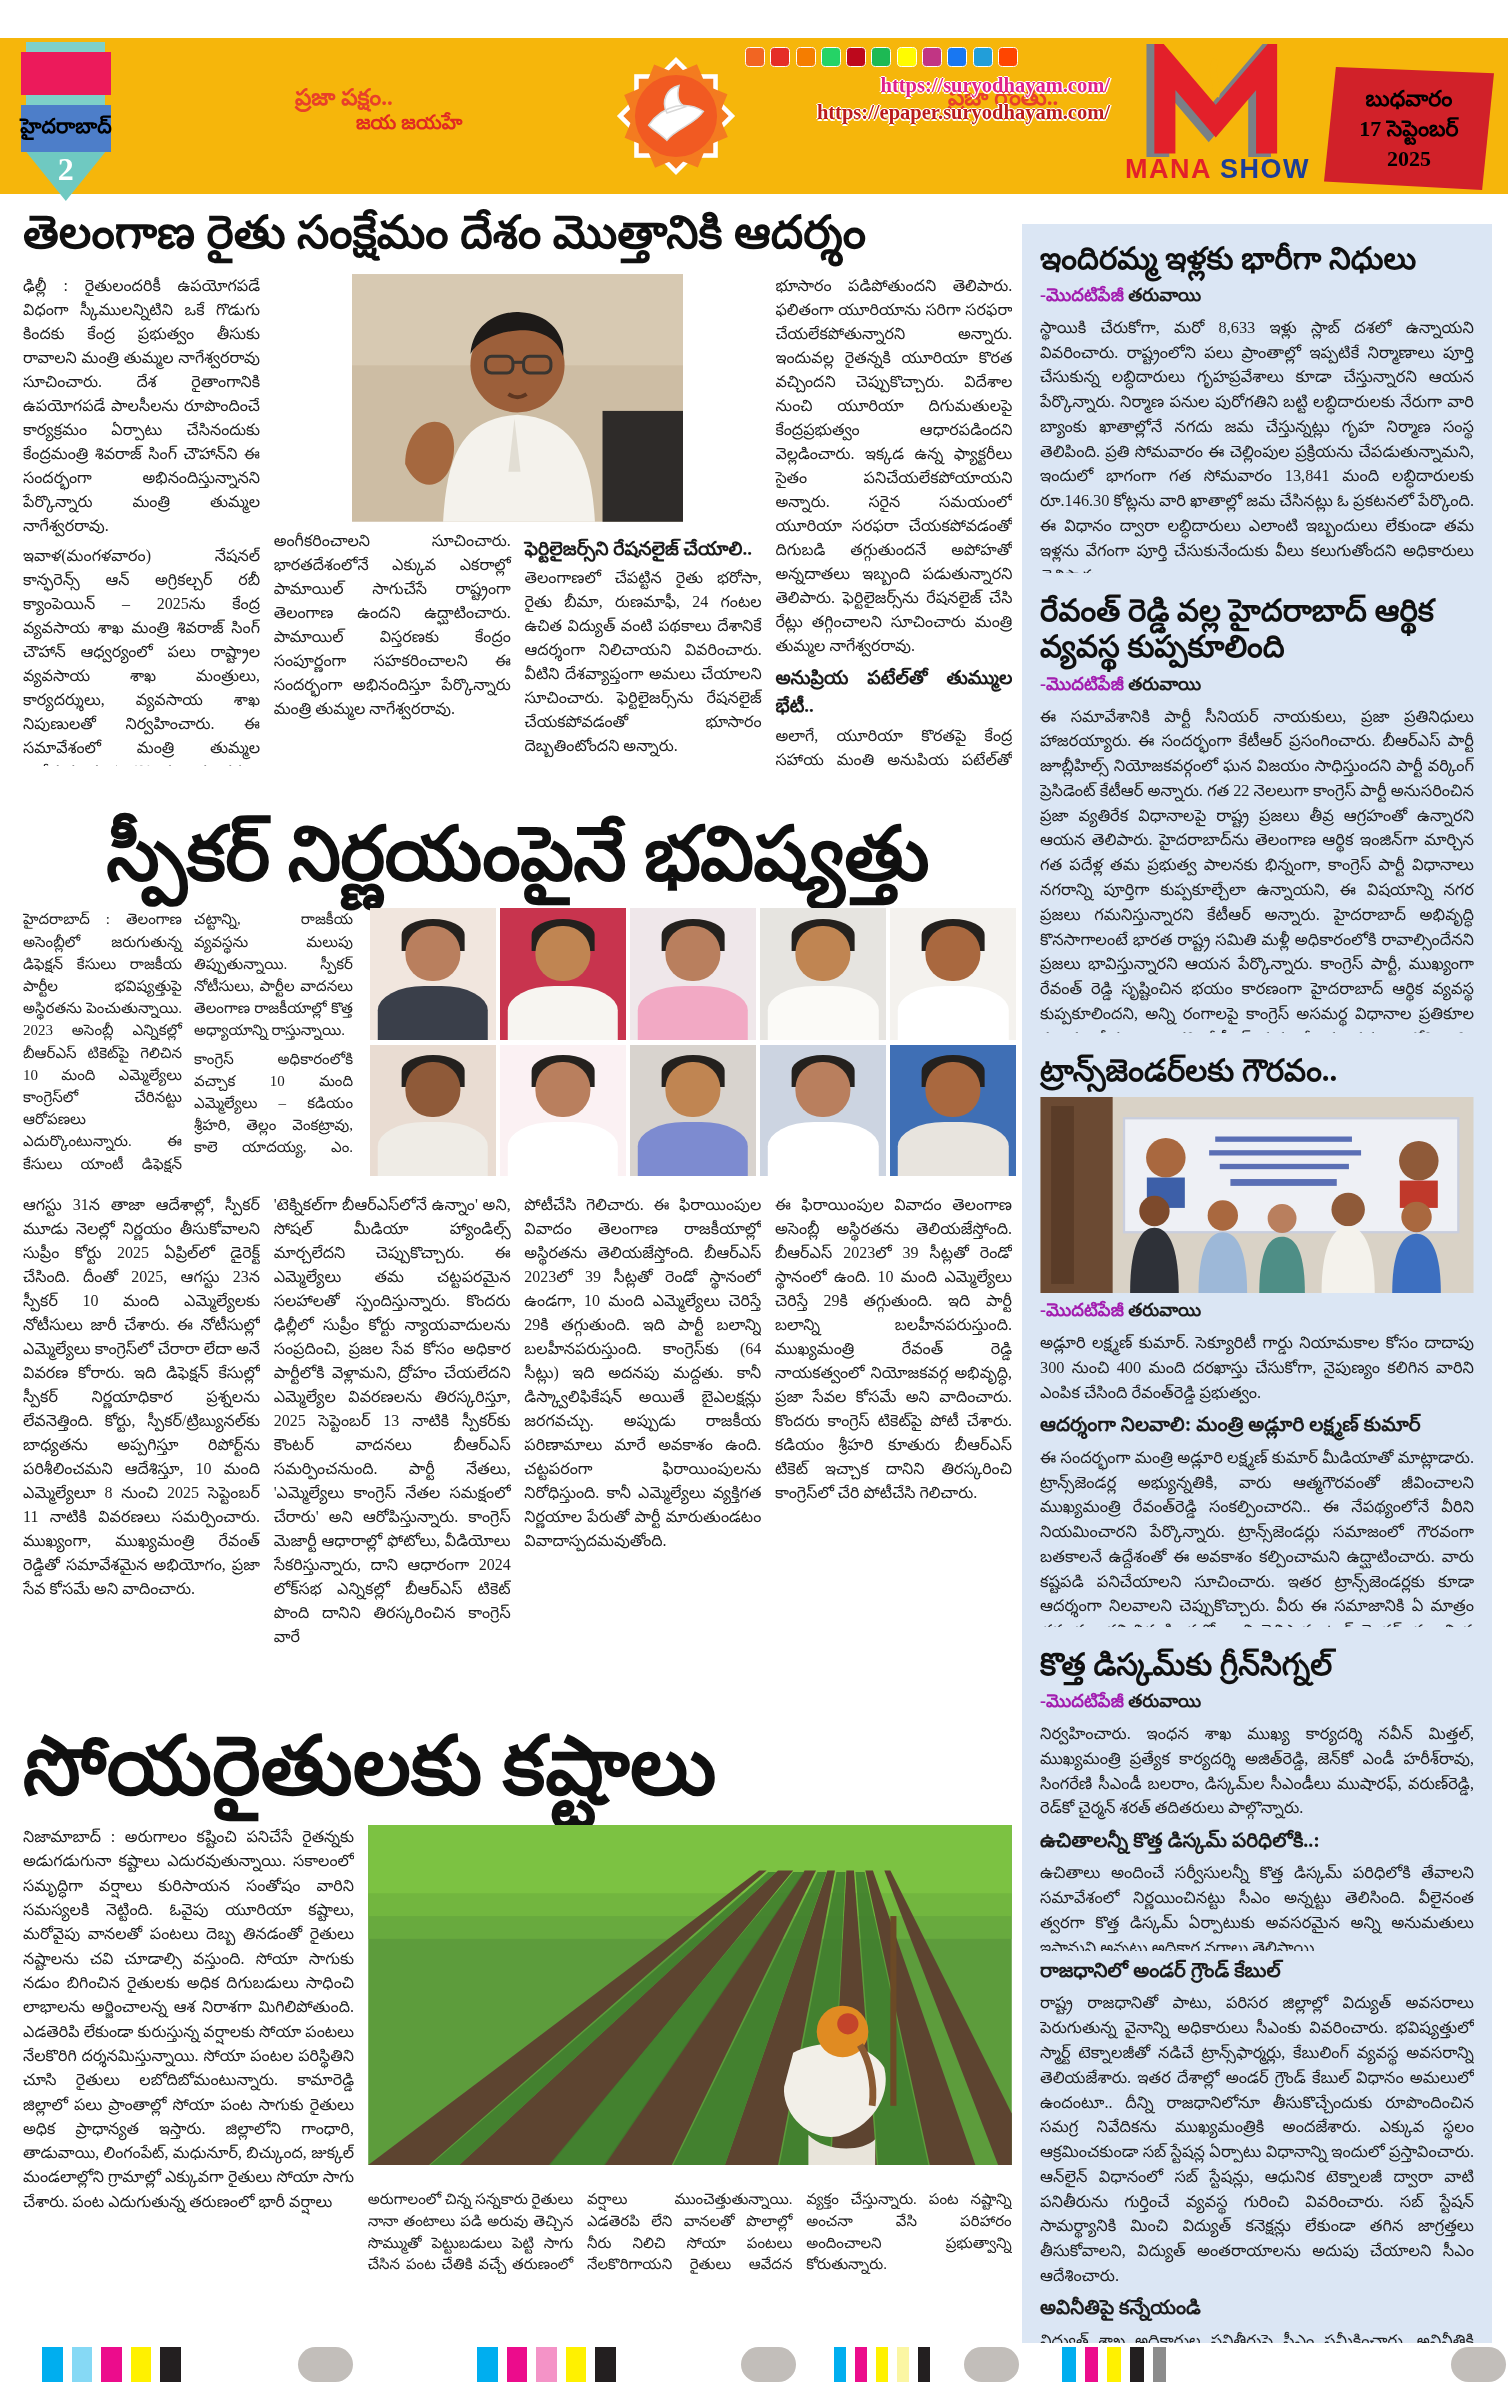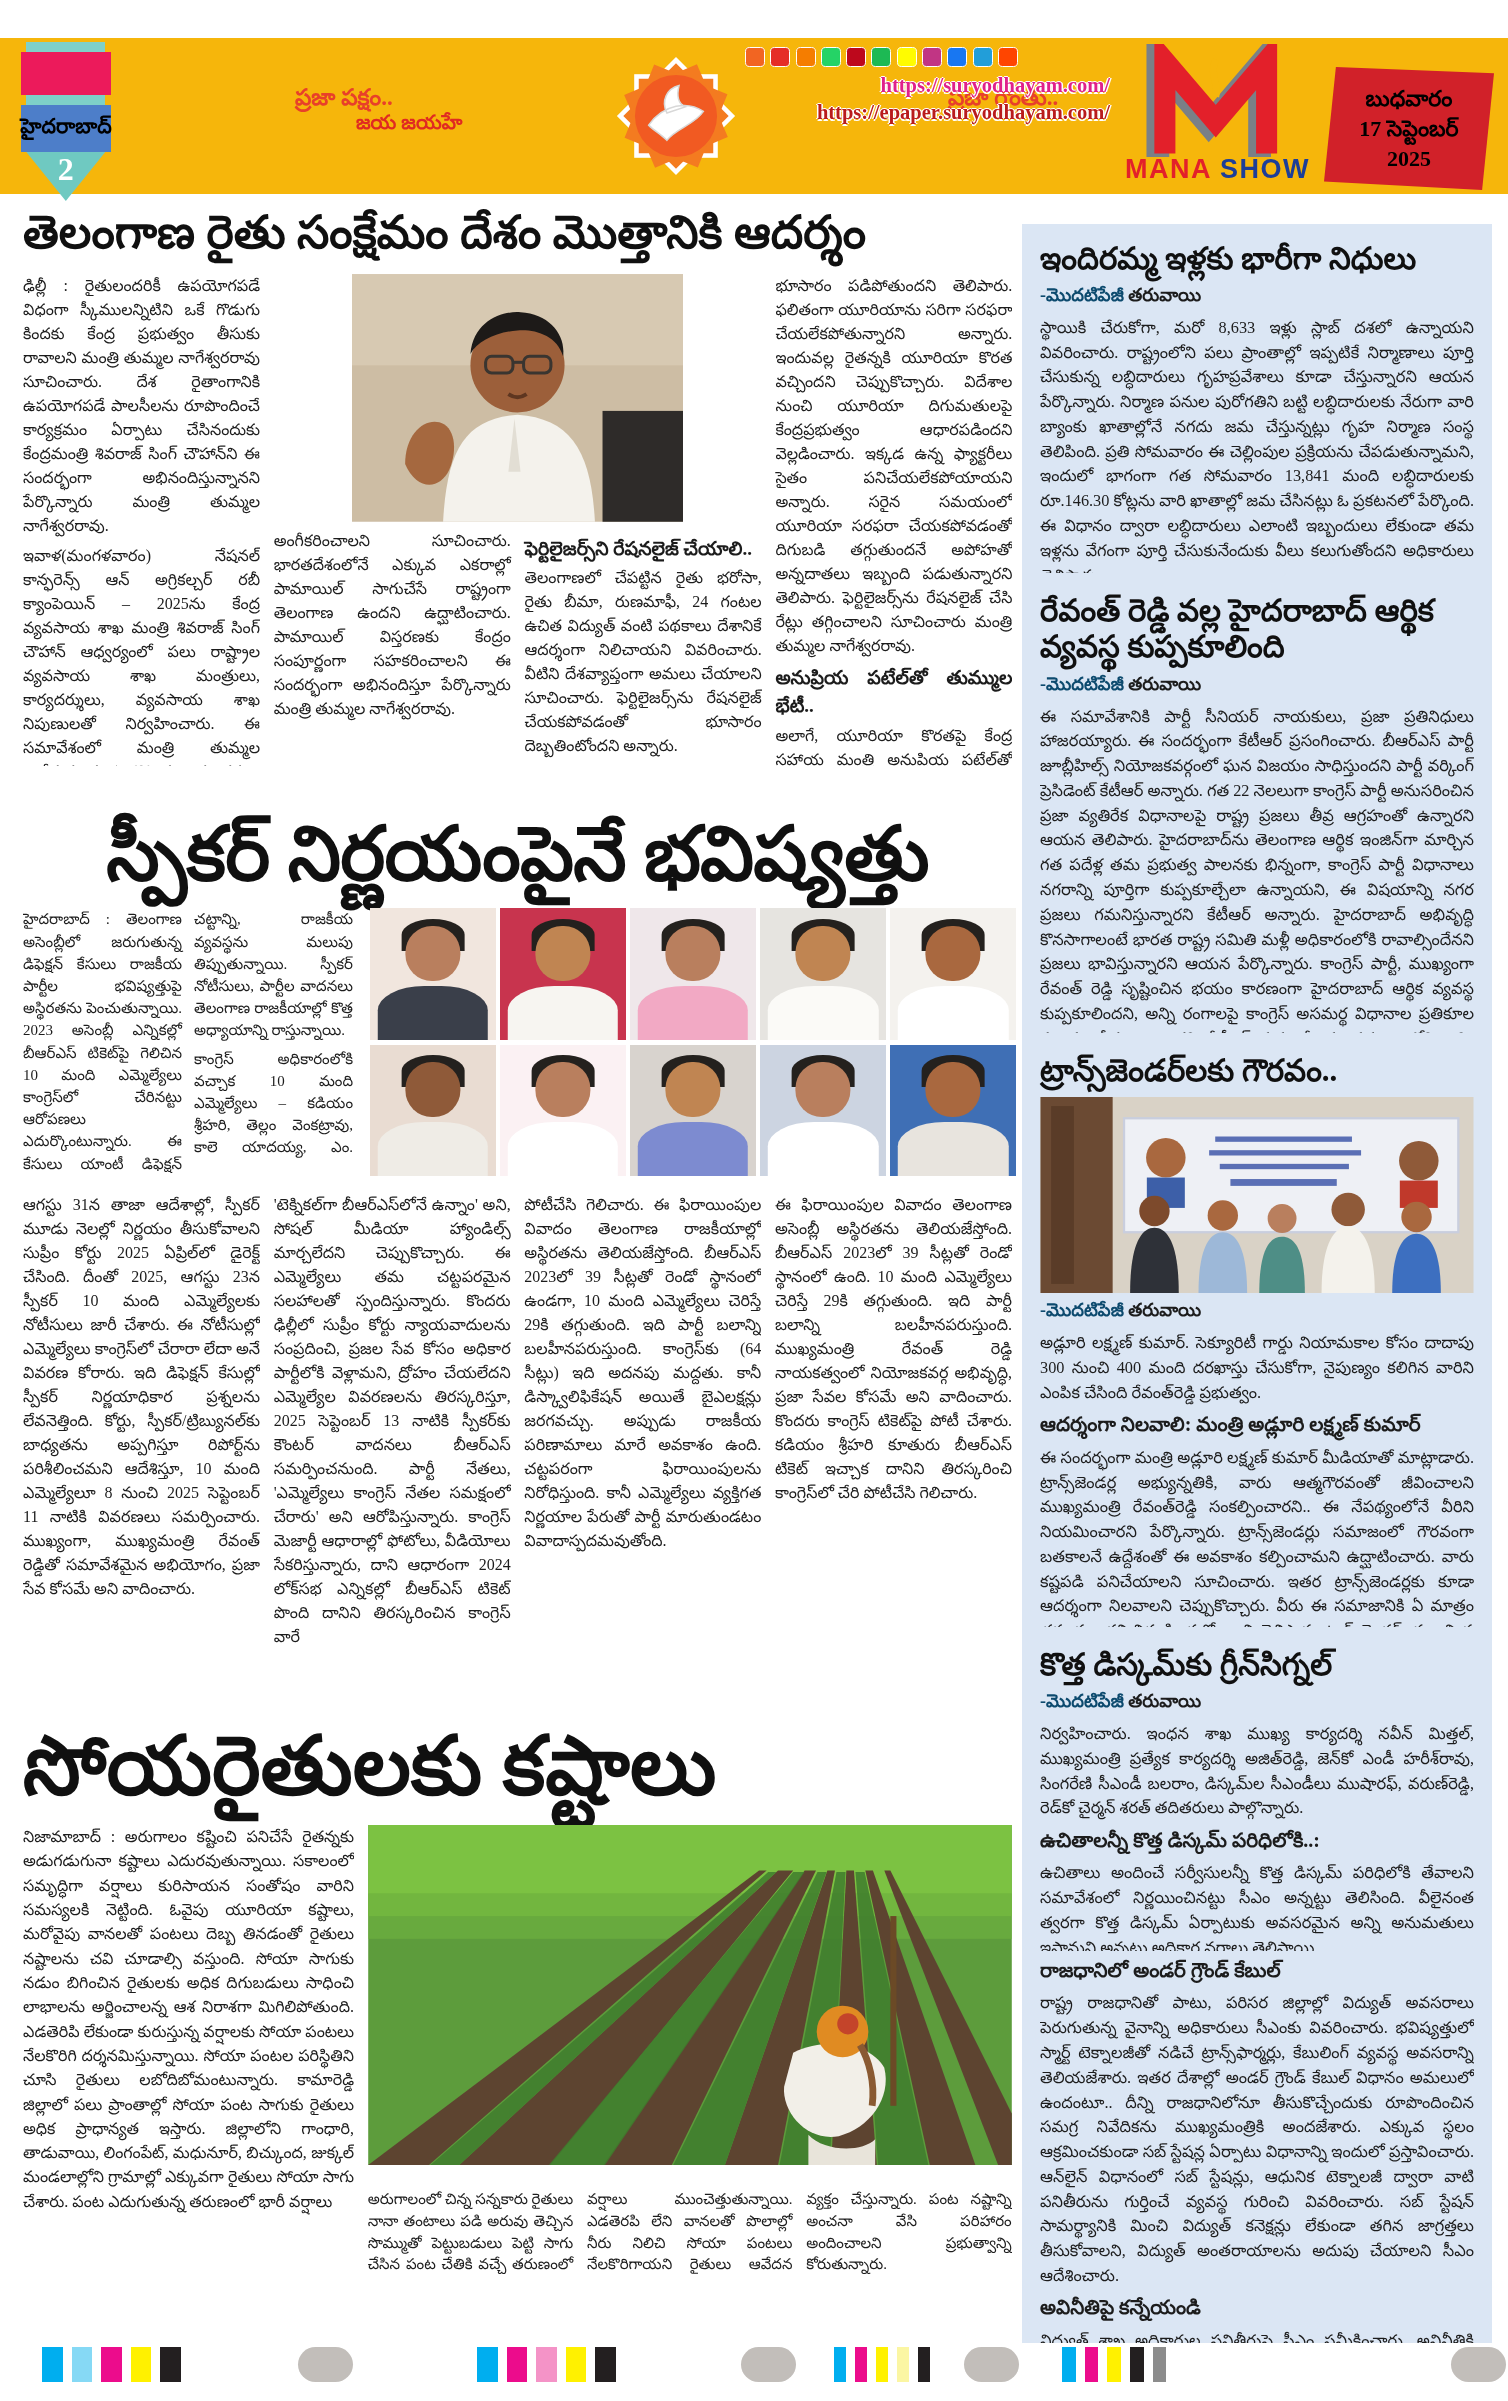--- a/index.html
+++ b/index.html
@@ -78,21 +78,21 @@
   .a3-left { font-size:16px; line-height:1.52; height:494px; overflow:hidden; }
   .a3-photo { width:644px; height:340px; display:block; }
   .a3-below { columns:3; column-gap:13.7px; font-size:15px; line-height:1.45; height:141px; overflow:hidden; margin-top:24px; }
 
   
   .sidebar { position:absolute; left:1022px; top:224px; width:470px; height:2119px; background:#DBE6F4;
     padding:16.7px 18px; overflow:hidden; }
   .sb-story { margin-bottom:20px; }
   .sb-head { font-size:31px; font-weight:800; line-height:1.18; margin-bottom:7.6px; color:#101010; }
   .sb-tag { font-size:18px; font-weight:bold; margin-bottom:6px; }
-  .sb-tag .tag-red { color:#0c4a6e; }
+  .sb-tag .tag-red { color:#a21caf; }
   .sb-body { font-size:16.3px; line-height:1.52; overflow:hidden; }
   .sb-sub { font-size:20px; font-weight:800; margin:7.6px 0 4.6px; }
   .sb-photo { width:100%; height:196px; display:block; margin-bottom:7.6px; }
   .mh1 { max-height:257px; } .mh2 { max-height:328px; } .mh3a { max-height:82px; } .mh3b { max-height:181px; }
   .mh4a { max-height:116px; } .mh4b { max-height:90px; } .mh4c { max-height:348px; } .mh4d { max-height:62px; }
 
   
   .printbar { position:absolute; left:0; top:2347px; width:1508px; height:40px; }
   .pb-group { position:absolute; top:0; display:flex; gap:9px; }
   .pb-swatch { width:20.5px; height:35px; display:inline-block; }

